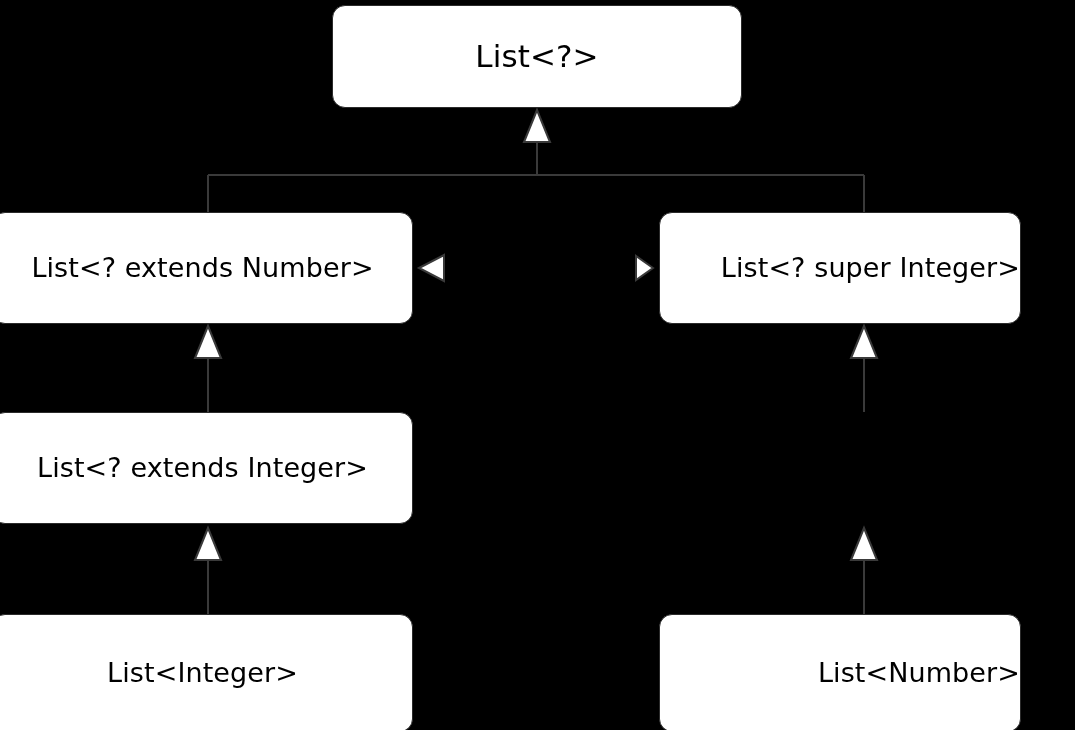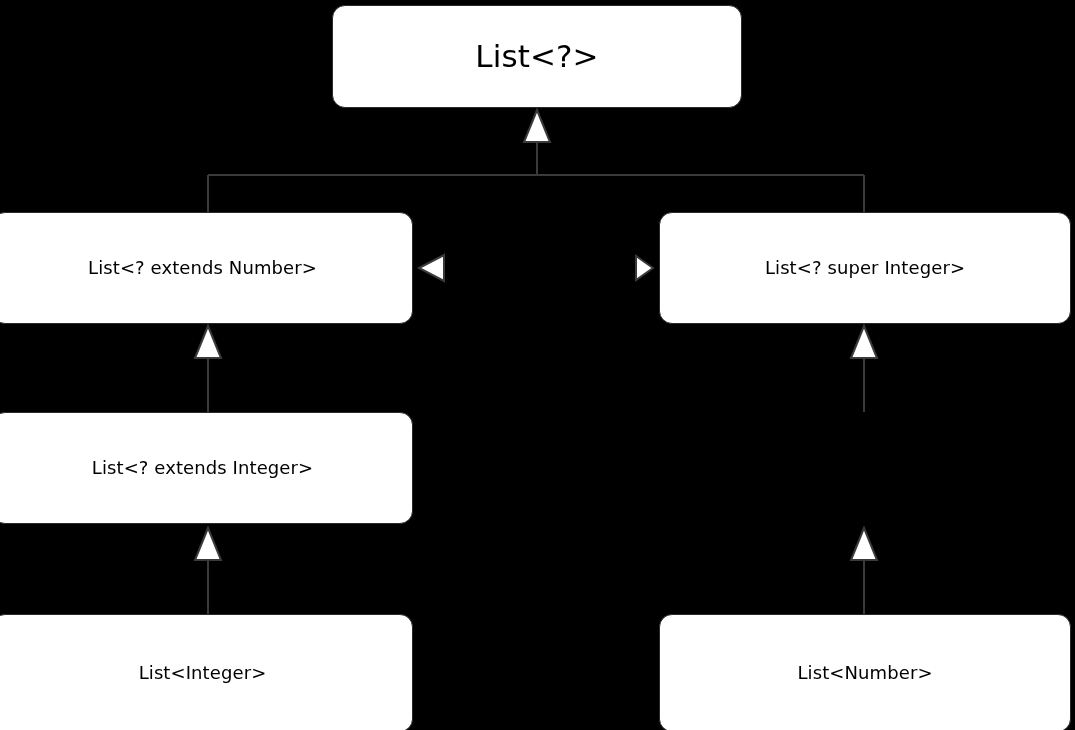--- a/index.html
+++ b/index.html
@@ -32,21 +32,21 @@
     border-radius: 13px;
     box-sizing: border-box;
     display: flex;
     align-items: center;
     justify-content: center;
     z-index: 2;
   }
   .node-label {
     color: #000000;
     font-family: "DejaVu Sans", sans-serif;
-    font-size: 18px;
+    font-size: 27px;
     line-height: 1.1;
     letter-spacing: 0.1px;
     white-space: nowrap;
     text-align: center;
   }
   .node-root {
     left: 332px;
     top: 5px;
     width: 410px;
     height: 103px;
@@ -55,21 +55,22 @@
     font-size: 31px;
   }
   
   .node-left {
     left: -8px;
     width: 421px;
   }
   
   .node-right {
     left: 659px;
-    width: 412px;
+    width: 362px;
+    justify-content: flex-end;
   }
   .row2 { top: 212px; height: 112px; }
   .row3 { top: 412px; height: 112px; }
   .row4 { top: 614px; height: 118px; }
 </style>
 </head>
 <body>
 
 <div id="diagram-root">
 

